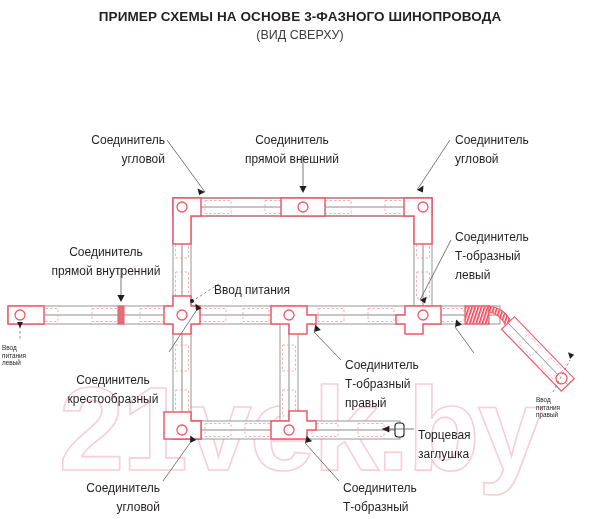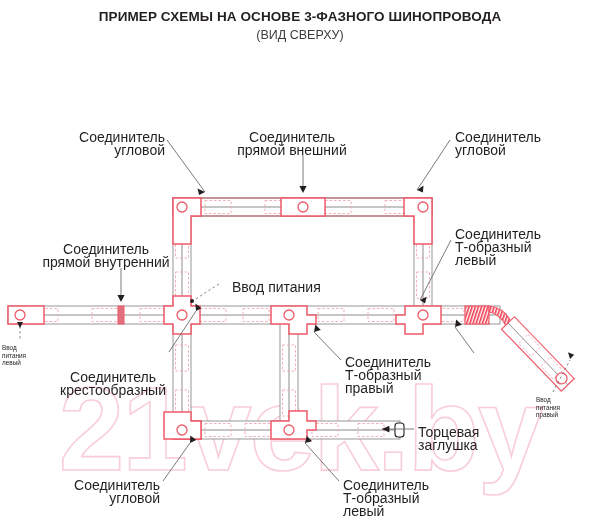--- a/index.html
+++ b/index.html
@@ -4,21 +4,21 @@
 <style>
   html,body{margin:0;padding:0;background:#ffffff;}
   body{width:600px;height:519px;overflow:hidden;
        font-family:"Liberation Sans","DejaVu Sans",sans-serif;color:#231f20;}
   #root{position:relative;width:600px;height:519px;}
   .title-block{position:absolute;left:0;top:0;width:600px;text-align:center;}
   .title-main{font-size:13.5px;font-weight:bold;letter-spacing:.1px;margin-top:9px;
               color:#231f20;white-space:nowrap;}
   .title-sub{font-size:12.5px;margin-top:4px;color:#3b3b3b;}
   svg{position:absolute;left:0;top:0;}
-  .lbl{position:absolute;font-size:14px;line-height:13px;color:#231f20;white-space:pre;}
+  .lbl{position:absolute;font-size:12px;line-height:19px;color:#231f20;white-space:pre;}
   .lbl.r{text-align:right;}
   .lbl.c{text-align:center;}
   .lbl.tiny{font-size:6.4px;line-height:7.6px;}
 </style>
 </head>
 <body>
 <div id="root">
 
 <div class="title-block">
   <div class="title-main">ПРИМЕР СХЕМЫ НА ОСНОВЕ 3-ФАЗНОГО ШИНОПРОВОДА</div>
@@ -180,21 +180,21 @@
 угловой</div>
 <div class="lbl c" style="left:232px;top:131px;width:120px;">Соединитель
 прямой внешний</div>
 <div class="lbl" style="left:455px;top:131px;width:110px;">Соединитель
 угловой</div>
 <div class="lbl" style="left:455px;top:228px;width:110px;">Соединитель
 Т-образный
 левый</div>
 <div class="lbl c" style="left:36px;top:243px;width:140px;">Соединитель
 прямой внутренний</div>
-<div class="lbl" style="left:232px;top:281px;width:90px;">Ввод питания</div>
+<div class="lbl" style="left:214px;top:281px;width:90px;">Ввод питания</div>
 <div class="lbl tiny" style="left:2px;top:344px;width:40px;">Ввод
 питания
 левый</div>
 <div class="lbl c" style="left:48px;top:371px;width:130px;">Соединитель
 крестообразный</div>
 <div class="lbl" style="left:345px;top:356px;width:110px;">Соединитель
 Т-образный
 правый</div>
 <div class="lbl" style="left:418px;top:426px;width:80px;">Торцевая
 заглушка</div>

